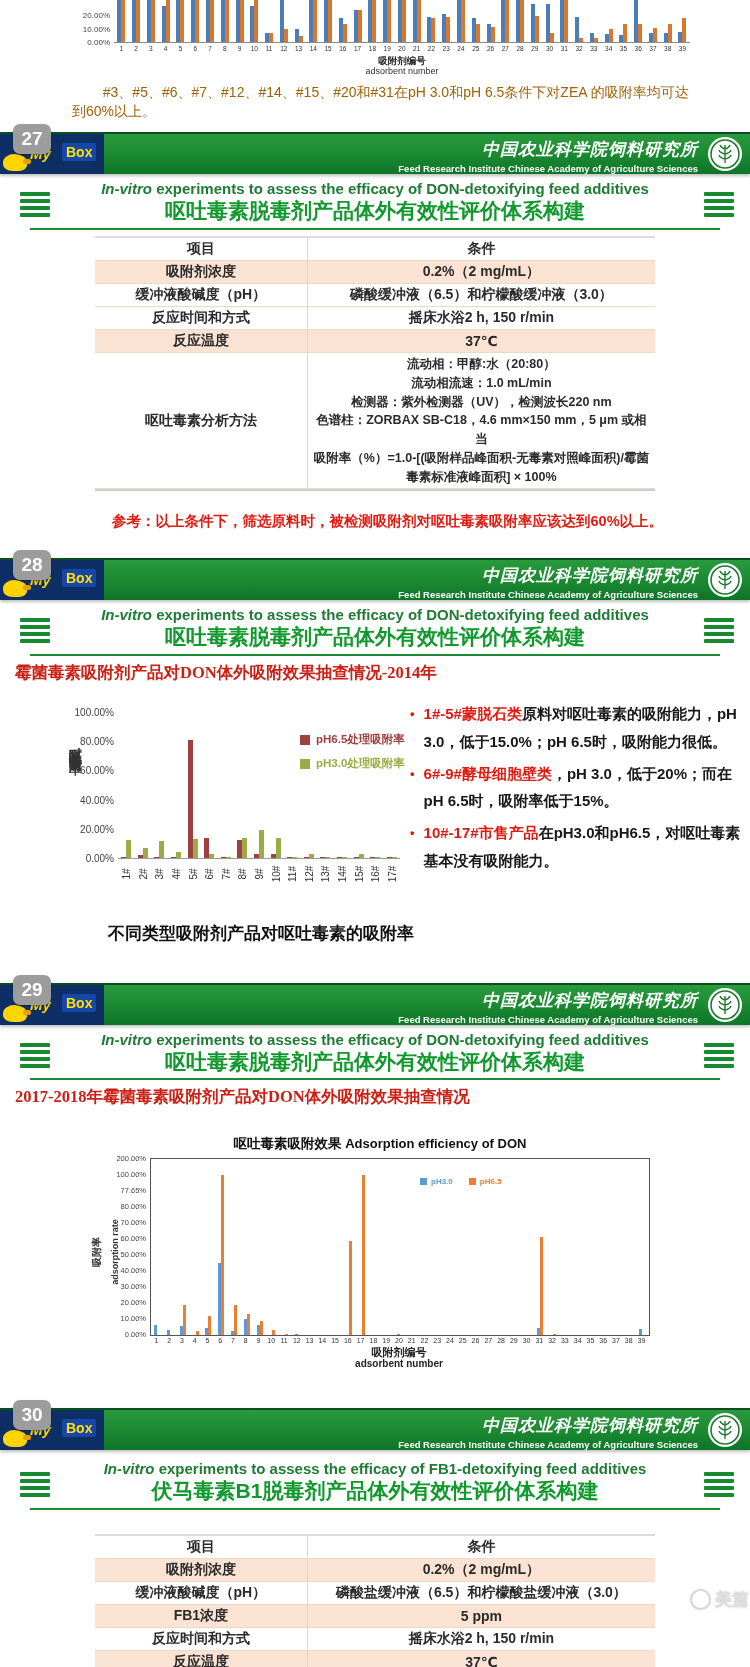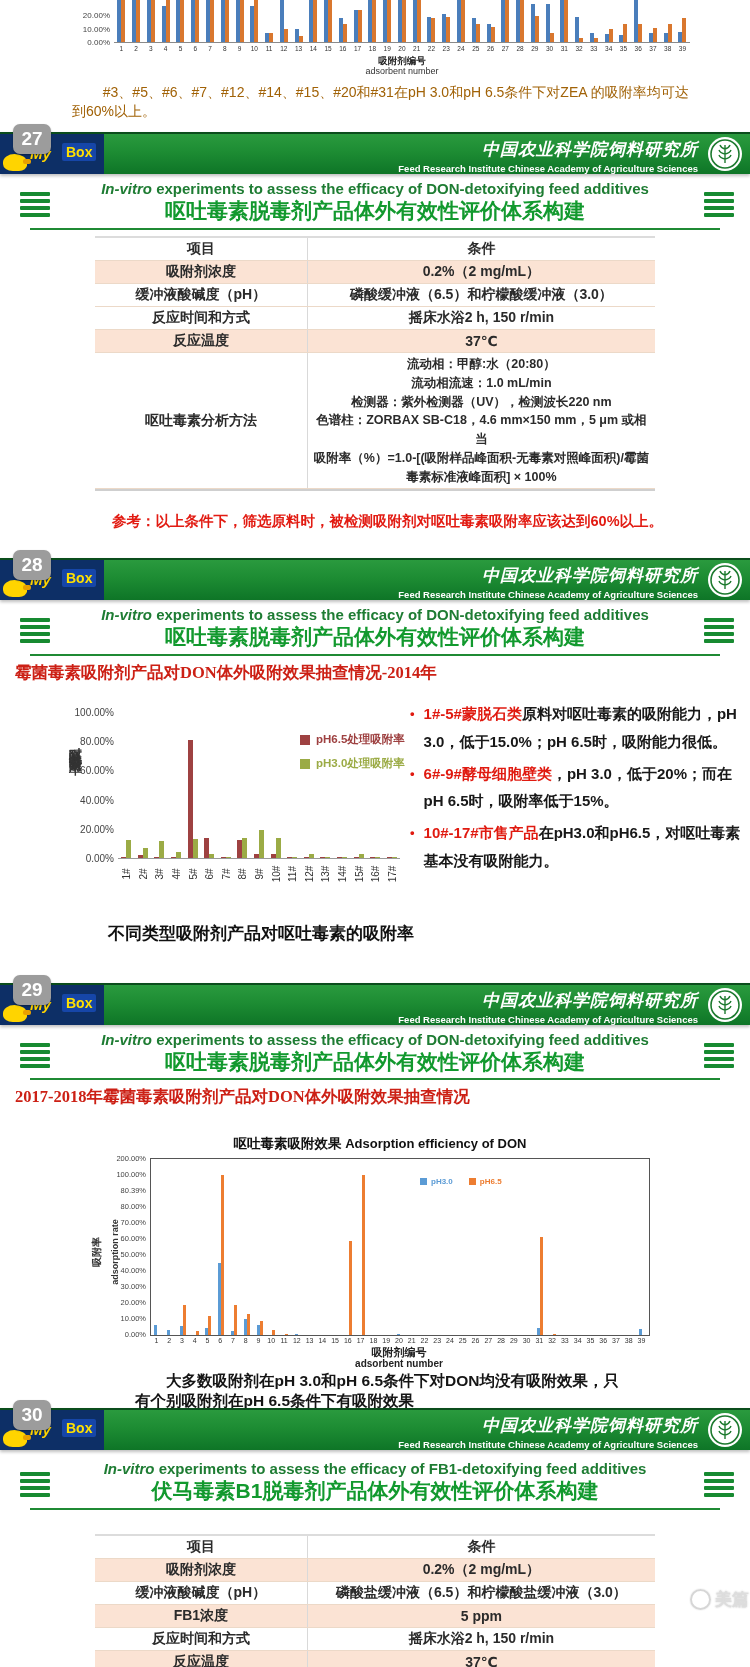--- a/index.html
+++ b/index.html
@@ -699,21 +699,21 @@
   <div class="abs c29-title">
     <span class="cn">呕吐毒素吸附效果</span><span class="en">  Adsorption efficiency of DON</span>
   </div>
   <div class="abs vlab29">
     <span class="cn">吸附率</span><br>
     <span class="en">adsorption rate</span>
   </div>
   <div class="abs ylabels" id="yl-29">
       <div class="ytick" style="top: -4px;">200.00%</div>
       <div class="ytick" style="top: 12px;">100.00%</div>
-      <div class="ytick" style="top: 28px;">80.39%</div>
+      <div class="ytick" style="top: 28px;">77.65%</div>
       <div class="ytick" style="top: 44px;">80.00%</div>
       <div class="ytick" style="top: 60px; text-align: right;">70.00%</div>
       <div class="ytick" style="top: 76px;">60.00%</div>
       <div class="ytick" style="top: 92px;">50.00%</div>
       <div class="ytick" style="top: 108px;">40.00%</div>
       <div class="ytick" style="top: 124px;">30.00%</div>
       <div class="ytick" style="top: 140px;">20.00%</div>
       <div class="ytick" style="top: 156px;">10.00%</div>
       <div class="ytick" style="top: 172px;">0.00%</div>
     </div>
@@ -995,21 +995,20 @@
       </div>
       <div class="xcell">
         <span class="xplain">38</span>
       </div>
       <div class="xcell">
         <span class="xplain">39</span>
       </div>
     </div>
   <div class="abs c29-axis-cn">吸附剂编号</div>
   <div class="abs c29-axis-en">adsorbent number</div>
-  <div class="abs cap29">大多数吸附剂在pH 3.0和pH 6.5条件下对DON均没有吸附效果，只有个别吸附剂在pH 6.5条件下有吸附效果</div>
 
   <div class="band" style="top:1408px">
     <div class="mybox">
       <span class="duck"></span>
       <span class="my-txt">My</span>
       <span class="box-txt">Box</span>
     </div>
     <div class="org">
       <div class="org-cn">中国农业科学院饲料研究所</div>
       <div class="org-en">Feed Research Institute Chinese Academy of Agriculture Sciences</div>

